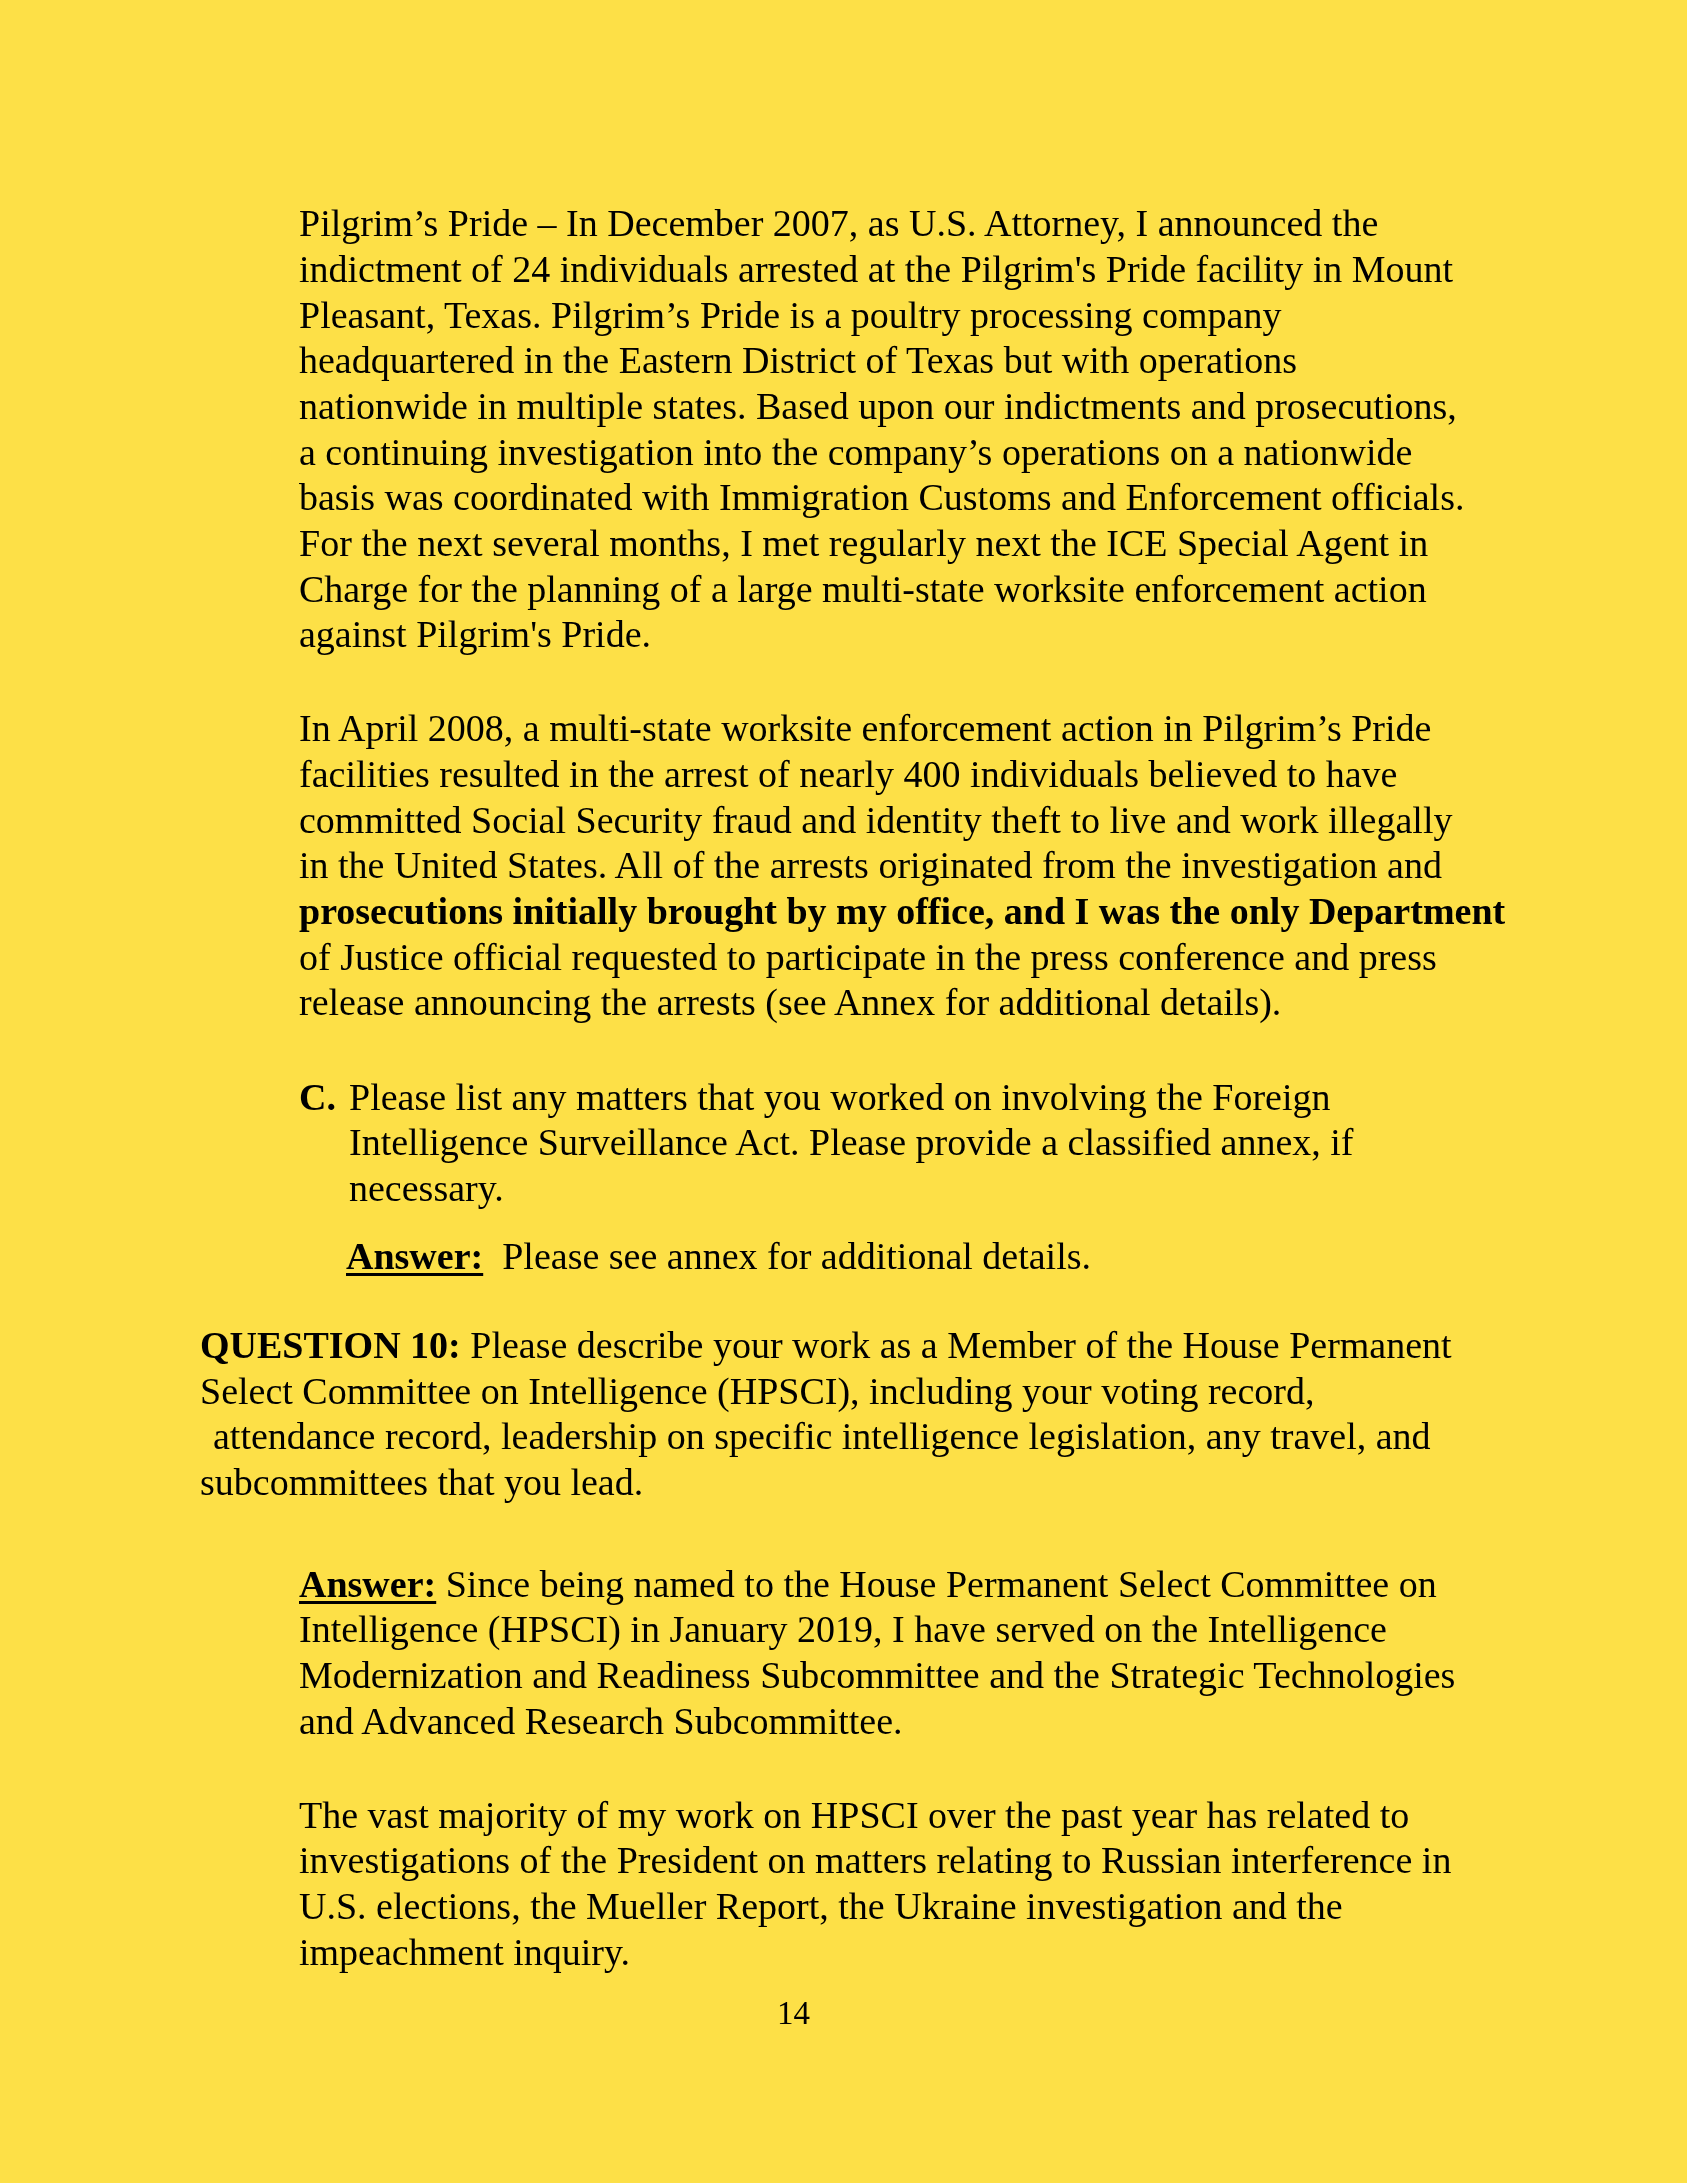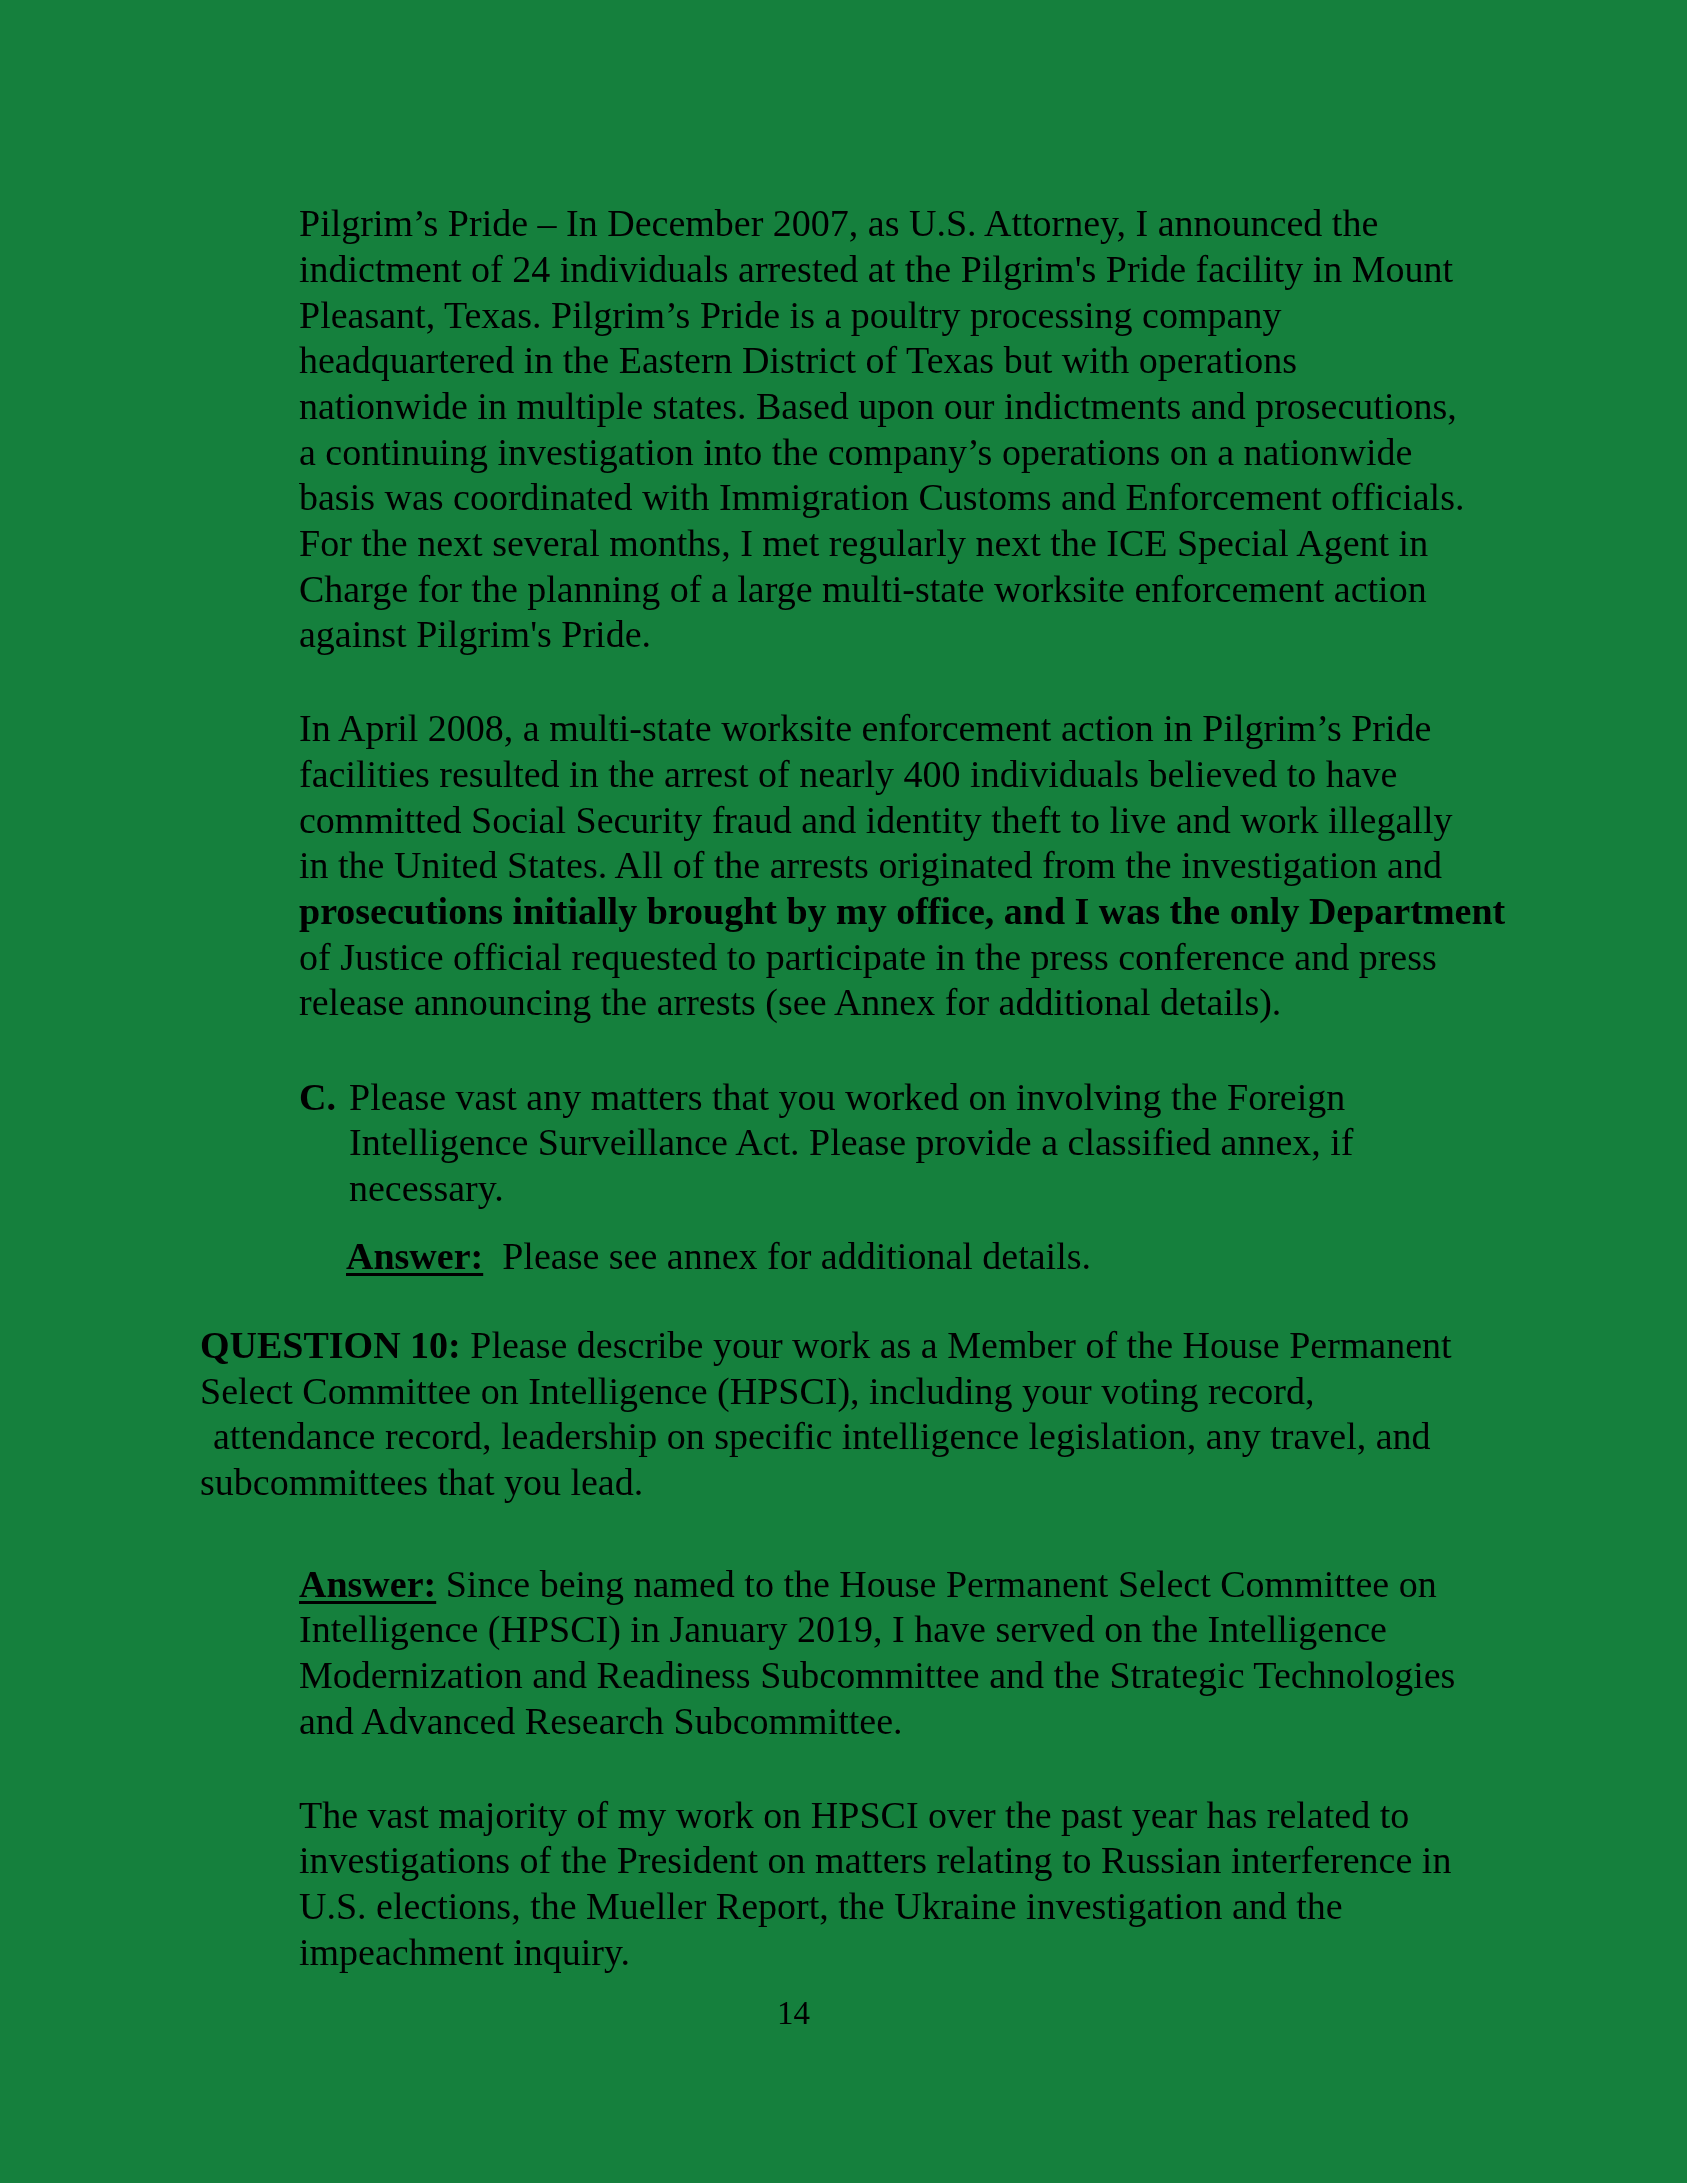--- a/index.html
+++ b/index.html
@@ -1,17 +1,17 @@
 <!DOCTYPE html>
 <html style="font-size:10.6px"><head>
 <meta charset="utf-8">
 <style>
   html, body { margin: 0; padding: 0; background: #ffffff; }
   body { width: 1687px; height: 2183px; position: relative; overflow: hidden; }
-  .page { position: absolute; left: 0; top: 0; width: 1687px; height: 2183px; background: #15803d; }
+  .page { position: absolute; left: 0; top: 0; width: 1687px; height: 2183px; background: #fde047; }
   .line {
     position: absolute;
     white-space: nowrap;
     font-family: "Liberation Serif", "DejaVu Serif", serif;
     font-size: 38px;
     line-height: 46px;
     height: 46px;
     color: #000000;
   }
   .b { font-weight: bold; }
@@ -47,21 +47,21 @@
     <div class="line" style="left:299px; top:751px;">facilities resulted in the arrest of nearly 400 individuals believed to have</div>
     <div class="line" style="left:299px; top:797px;">committed Social Security fraud and identity theft to live and work illegally</div>
     <div class="line" style="left:299px; top:842px;">in the United States. All of the arrests originated from the investigation and</div>
     <div class="line" style="left:299px; top:888px;font-weight:bold;">prosecutions initially brought by my office, and I was the only Department</div>
     <div class="line" style="left:299px; top:934px;">of Justice official requested to participate in the press conference and press</div>
     <div class="line" style="left:299px; top:979px;">release announcing the arrests (see Annex for additional details).</div>
   </div>
 
   <div>
     <div class="line b" style="left:299px; top:1074px;">C.</div>
-    <div class="line" style="left:349px; top:1074px;">Please vast any matters that you worked on involving the Foreign</div>
+    <div class="line" style="left:349px; top:1074px;">Please list any matters that you worked on involving the Foreign</div>
     <div class="line" style="left:349px; top:1119px;">Intelligence Surveillance Act. Please provide a classified annex, if</div>
     <div class="line" style="left:349px; top:1165px;">necessary.</div>
     <div class="line" style="left:346px; top:1233px;">
       <span class="b u">Answer:</span><span>&nbsp; </span><span>Please see annex for additional details.</span>
     </div>
   </div>
 
   <div>
     <div class="line" style="left:200px; top:1322px;">
       <span class="b">QUESTION 10:</span><span> </span><span>Please describe your work as a Member of the House Permanent</span>

